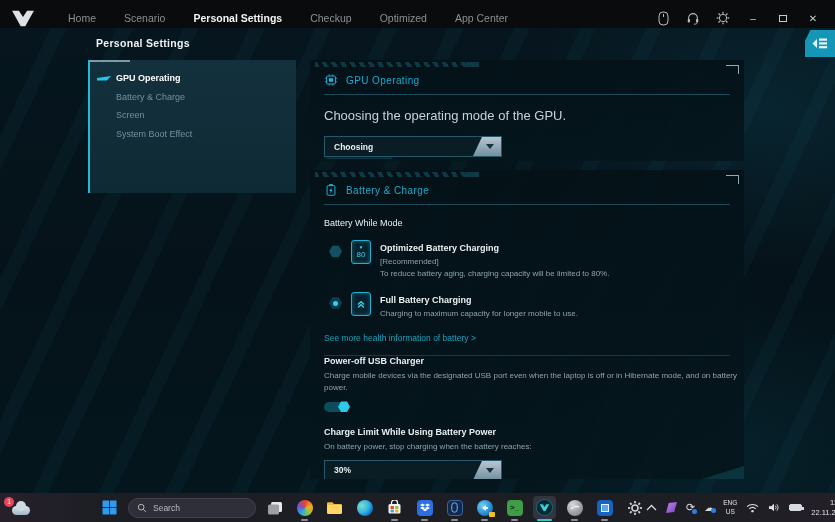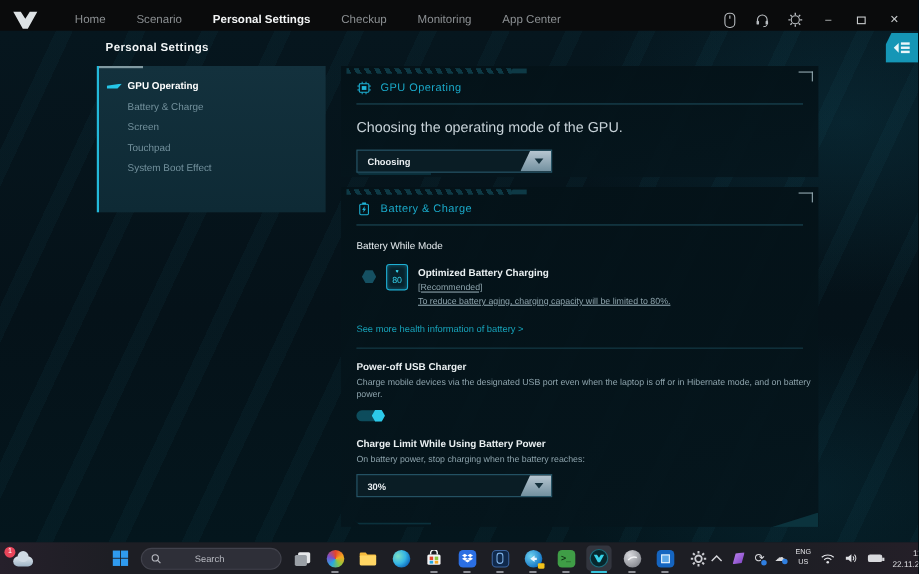--- a/index.html
+++ b/index.html
@@ -61,41 +61,41 @@
   .opt-row { display:flex; align-items:flex-start; gap:9px; margin-top:12px; padding-left:5px; }
   .hexradio { width:13px; height:13px; margin-top:5px; clip-path:polygon(25% 6%,75% 6%,100% 50%,75% 94%,25% 94%,0 50%); background:#155062; position:relative; flex:0 0 auto; }
   .hexradio.selected { background:#0d3staticmethod; }
   .hexradio.selected { background:#0e3d4c; }
   .hexradio .dot { position:absolute; left:4px; top:4px; width:5px; height:5px; border-radius:50%; background:#2fd2ee; }
   .opt-icon { width:20px; height:24px; border:1px solid #1fb0d4; border-radius:3px; background:#07222c; box-shadow:0 0 4px rgba(31,176,212,0.45) inset; display:flex; flex-direction:column; align-items:center; justify-content:center; color:#35d2ec; flex:0 0 auto; }
   .opt-icon .heart { font-size:5px; line-height:5px; }
   .opt-icon .num { font-size:8px; font-weight:normal; line-height:9px; }
   .opt-body { padding-top:3px; }
   .opt-title { font-size:9px; font-weight:bold; color:#eaf0f2; }
-  .opt-sub { font-size:8px; color:#8da3ac; margin-top:4px; line-height:1.35;text-decoration:underline; }
+  .opt-sub { font-size:8px; color:#8da3ac; margin-top:4px; line-height:1.35; }
   .link { font-size:8.5px; color:#17a3ba; margin-top:14px; cursor:pointer; }
   .hr2 { border:none; border-top:1px solid #143d49; margin-top:12px; }
-  .blk-title { font-size:9px; font-weight:bold; color:#e9eff1; margin-top:11px; }
+  .blk-title { font-size:9px; font-weight:bold; color:#e9eff1; }
   .blk-desc { font-size:8px; color:#8da3ac; margin-top:4px; line-height:1.4; width:416px; }
   .toggle { position:relative; width:25px; height:10px; border-radius:5px; background:#0d4c5c; margin-top:9px; }
   .toggle .knob { position:absolute; right:-1px; top:-1px; width:12px; height:12px; background:#2cc9e9; clip-path:polygon(25% 6%,75% 6%,100% 50%,75% 94%,25% 94%,0 50%); }
 
   
   .taskbar { position:absolute; left:0; top:493px; width:835px; height:29px; background:linear-gradient(90deg,#26202b 0%,#1d1e24 12%,#1d1e24 85%,#241f28 100%); display:flex; align-items:center; }
   .weather { position:relative; width:22px; height:16px; margin-left:12px; }
   .cloud { position:absolute; bottom:1px; left:0; width:18px; height:9px; border-radius:5px; background:linear-gradient(180deg,#dfe7ee,#9fb4c6); }
   .cloud::before { content:""; position:absolute; top:-5px; left:4px; width:10px; height:10px; border-radius:50%; background:#cfdae4; }
   .badge { position:absolute; top:-3px; right:-2px; min-width:10px; height:10px; border-radius:50%; background:#e8455a; color:#fff; font-size:6.5px; display:flex; align-items:center; justify-content:center; }
   .tb-center { display:flex; align-items:center; gap:7px; margin-left:86px; }
   .task-icon { position:relative; width:23px; height:23px; display:flex; align-items:center; justify-content:center; border-radius:4px; }
   .task-icon.activeapp { background:#33353e; }
   .run-dash { position:absolute; bottom:-2px; left:8px; width:7px; height:2px; border-radius:1px; background:#8b8d94; }
   .run-dash.cyan { left:4px; width:15px; background:#35c4dc; }
   .search-pill { display:flex; align-items:center; gap:6px; width:128px; height:20px; border-radius:10px; background:#2e2f38; border:1px solid #41424c; padding-left:8px; }
-  .search-pill span { font-size:8.5px; color:#b8bac1;margin-left:24px; }
+  .search-pill span { font-size:8.5px; color:#b8bac1; }
   .sq { border-radius:4px; }
   .tray { margin-left:auto; display:flex; align-items:center; gap:9px; padding-right:10px; }
   .lang { font-size:6.5px; color:#e2e3e7; text-align:center; line-height:1.25; }
   .clock { font-size:7.5px; color:#e2e3e7; text-align:right; line-height:1.3; }
   .tray-glyph { color:#d6d7db; font-size:11px; font-family:"DejaVu Sans", sans-serif; position:relative; }
   .bluedot::after { content:""; position:absolute; right:-2px; bottom:0; width:5px; height:5px; border-radius:50%; background:#2f7fe0; }
   .tray-batt { width:13px; height:7px; border:1px solid #d9dade; border-radius:2px; position:relative; background:#d9dade; }
   .tray-batt::after { content:""; position:absolute; right:-3px; top:1.5px; width:2px; height:3px; background:#d9dade; }
 </style>
 </head>
@@ -105,21 +105,21 @@
 
   <div class="titlebar">
     <svg class="logo" viewBox="0 0 28 22">
       <polygon points="2,3 9.5,3 14,10 18.5,3 26,3 16.5,20 11.5,20" fill="#dde2e5"></polygon>
     </svg>
     <div class="nav">
       <div class="nav-item">Home</div>
       <div class="nav-item">Scenario</div>
       <div class="nav-item active">Personal Settings</div>
       <div class="nav-item">Checkup</div>
-      <div class="nav-item">Monitoring</div>
+      <div class="nav-item">Optimized</div>
       <div class="nav-item">App Center</div>
     </div>
     <div class="tb-right">
       <div class="icon-btn">
         <svg width="11" height="15" viewBox="0 0 11 15">
             <rect x="1" y="1" width="9" height="13" rx="4" fill="none" stroke="#b9bdc1" stroke-width="1"></rect>
             <line x1="5.5" y1="3" x2="5.5" y2="6" stroke="#b9bdc1" stroke-width="1"></line>
           </svg>
       </div>
       <div class="icon-btn">
@@ -170,23 +170,20 @@
     <aside class="sidebar">
       <div class="side-item active">
         <span class="swoosh"></span>
         <span>GPU Operating</span>
       </div>
       <div class="side-item">
           <span>Battery &amp; Charge</span>
         </div>
       <div class="side-item">
           <span>Screen</span>
-        </div>
-      <div class="side-item">
-          <span>Touchpad</span>
         </div>
       <div class="side-item">
           <span>System Boot Effect</span>
         </div>
     </aside>
 
     <section class="card card-gpu">
       <div class="deco-stripes"></div>
       <div class="deco-corner"></div>
       <div class="deco-bl"></div>
@@ -241,20 +238,37 @@
           <span class="heart">♥</span>
           <span class="num">80</span>
         </span>
         <span class="opt-body">
           <div class="opt-title">Optimized Battery Charging</div>
           <div class="opt-sub">[Recommended]</div>
           <div class="opt-sub" style="margin-top:1px">To reduce battery aging, charging capacity will be limited to 80%.</div>
         </span>
       </div>
 
+      <div class="opt-row">
+        <span class="hexradio selected">
+            <span class="dot"></span>
+          </span>
+        <span class="opt-icon">
+          <svg width="12" height="12" viewBox="0 0 12 12">
+              <g fill="none" stroke="#35d2ec" stroke-width="1.4">
+                <polyline points="3,6.5 6,3.8 9,6.5"></polyline>
+                <polyline points="3,9.5 6,6.8 9,9.5"></polyline>
+              </g>
+            </svg>
+        </span>
+        <span class="opt-body">
+          <div class="opt-title">Full Battery Charging</div>
+          <div class="opt-sub">Charging to maximum capacity for longer mobile to use.</div>
+        </span>
+      </div>
 
       <div class="link">See more health information of battery  &gt;</div>
       <hr class="hr2">
 
       <div class="blk-title">Power-off USB Charger</div>
       <div class="blk-desc">Charge mobile devices via the designated USB port even when the laptop is off or in Hibernate mode, and on battery power.</div>
       <div class="toggle">
           <span class="knob"></span>
         </div>
 

